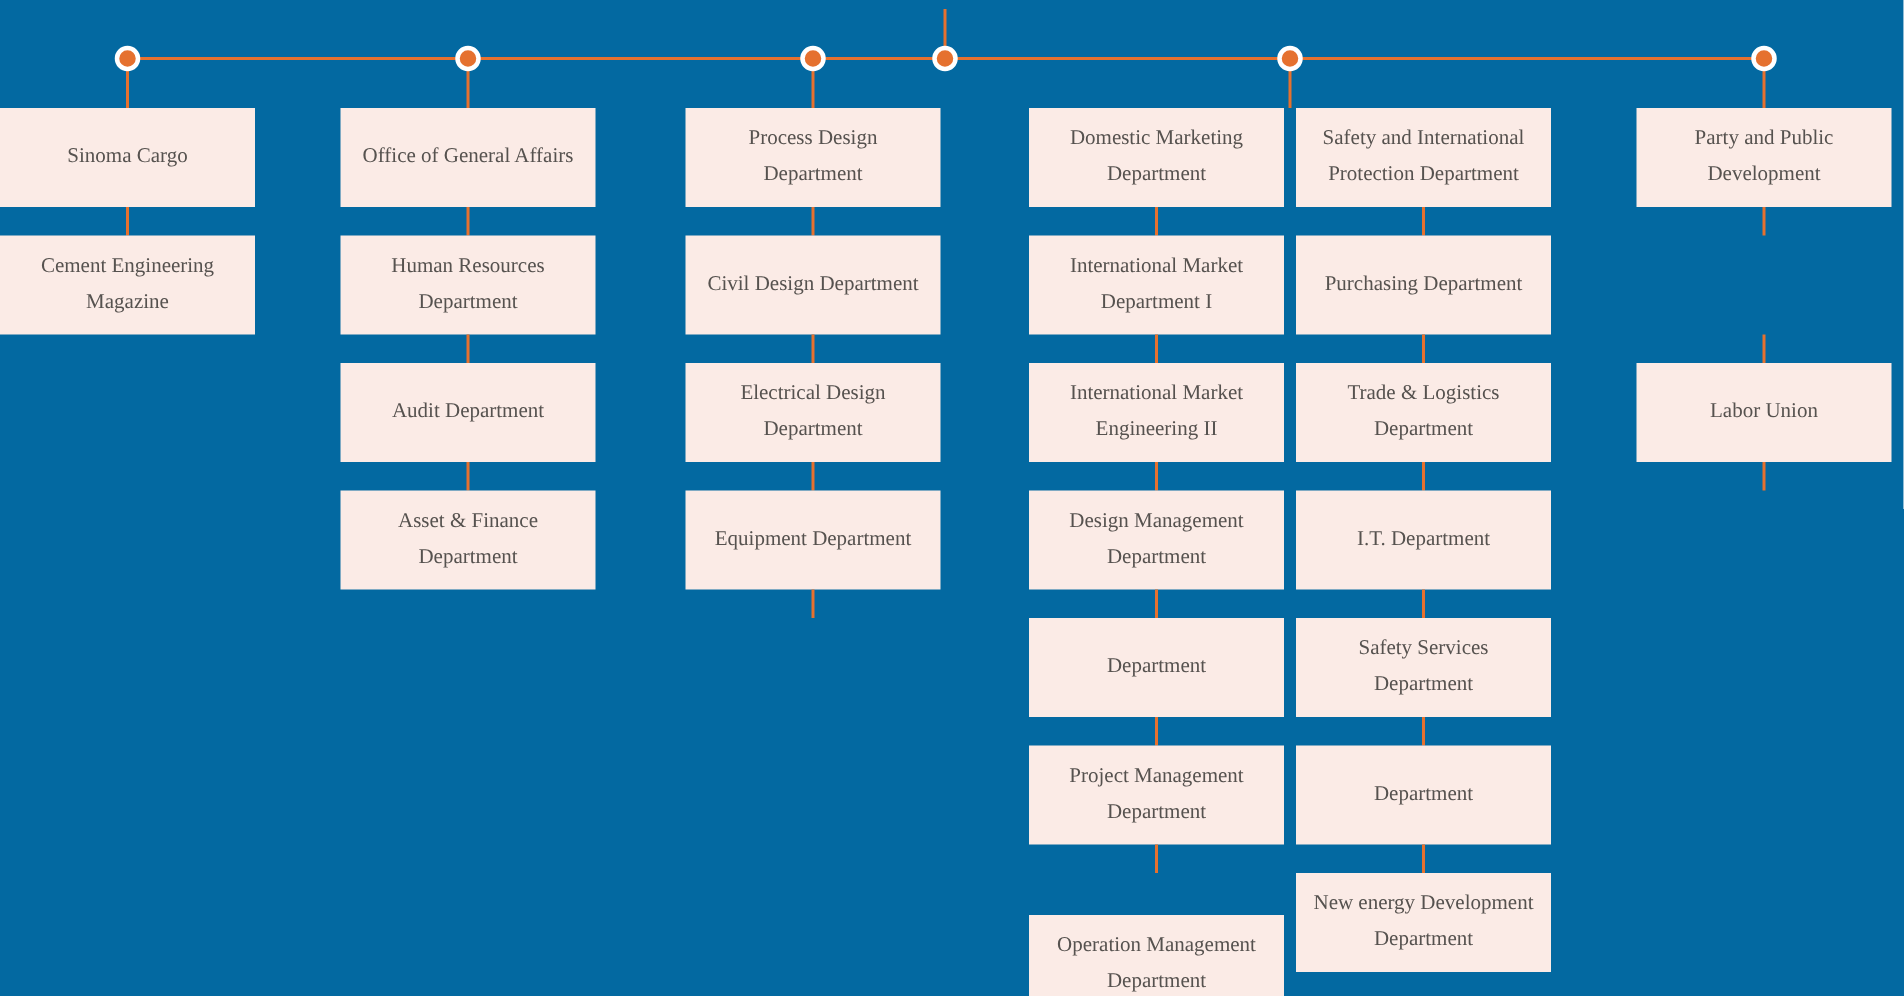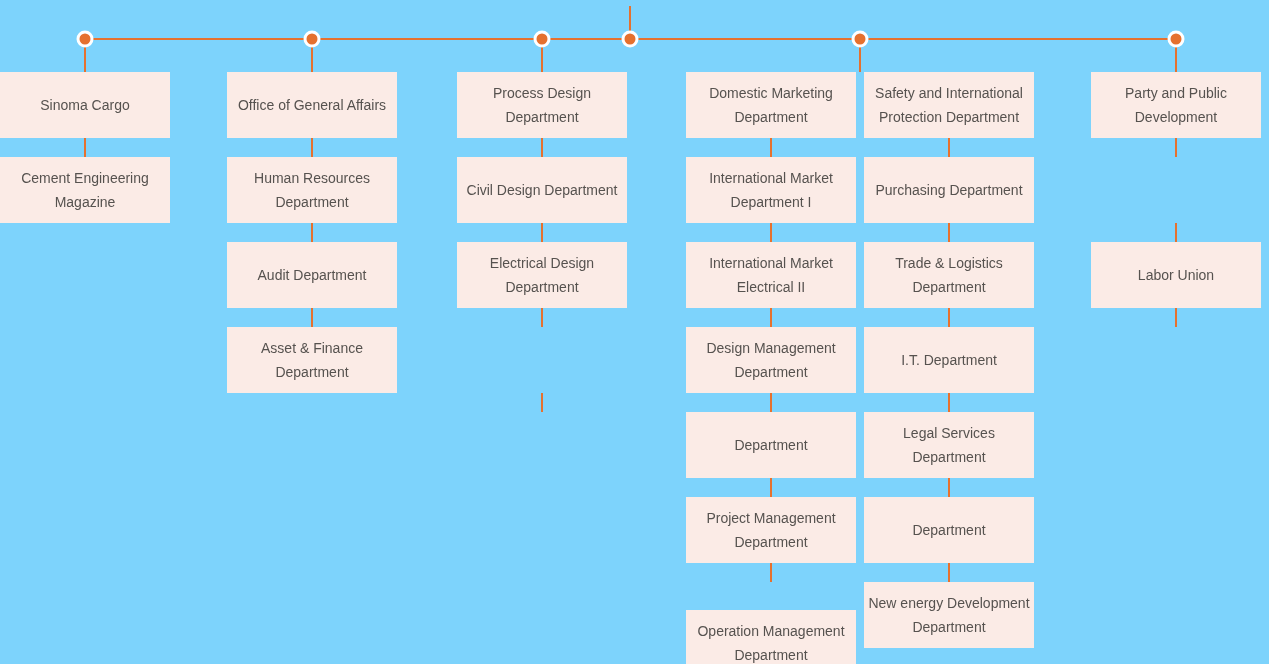--- a/index.html
+++ b/index.html
@@ -4,23 +4,23 @@
 <style>
   :root{
     --accent:#e5712f;
     --boxbg:#fbebe6;
     --textc:#56524f;
   }
   html,body{margin:0;padding:0;background:#ffffff;}
   .canvas{
     position:relative;
     width:1269px;height:664px;
-    background:#7dd3fc;
+    background:#0369a1;
     overflow:hidden;
-    font-family:Liberation Sans, sans-serif;
+    font-family:Liberation Serif, serif;
   }
   .hline{position:absolute;height:2px;background:var(--accent);}
   .vline{position:absolute;width:2px;background:var(--accent);margin-left:-1px;}
   .dot{
     position:absolute;width:11px;height:11px;
     background:var(--accent);
     border:3px solid #ffffff;
     border-radius:50%;
     box-sizing:content-box;
     transform:translate(-50%,-50%);
@@ -96,35 +96,39 @@
   <div class="box" style="left:457px;top:157px">
       <div class="ln">Civil Design Department</div>
       <div class="ln"></div>
     </div>
   <div class="vline" style="left:542px;top:223px;height:19px"></div>
   <div class="box" style="left:457px;top:242px">
       <div class="ln">Electrical Design</div>
       <div class="ln">Department</div>
     </div>
   <div class="vline" style="left:542px;top:308px;height:19px"></div>
+  <div class="box" style="left:457px;top:327px">
+      <div class="ln">Equipment Department</div>
+      <div class="ln"></div>
+    </div>
   <div class="vline" style="left:542px;top:393px;height:19px"></div>
 
   <div class="box" style="left:686px;top:72px">
       <div class="ln">Domestic Marketing</div>
       <div class="ln">Department</div>
     </div>
   <div class="vline" style="left:771px;top:138px;height:19px"></div>
   <div class="box" style="left:686px;top:157px">
       <div class="ln">International Market</div>
       <div class="ln">Department I</div>
     </div>
   <div class="vline" style="left:771px;top:223px;height:19px"></div>
   <div class="box" style="left:686px;top:242px">
       <div class="ln">International Market</div>
-      <div class="ln">Electrical II</div>
+      <div class="ln">Engineering II</div>
     </div>
   <div class="vline" style="left:771px;top:308px;height:19px"></div>
   <div class="box" style="left:686px;top:327px">
       <div class="ln">Design Management</div>
       <div class="ln">Department</div>
     </div>
   <div class="vline" style="left:771px;top:393px;height:19px"></div>
   <div class="box" style="left:686px;top:412px">
       <div class="ln">Department</div>
     </div>
@@ -153,21 +157,21 @@
       <div class="ln">Trade &amp; Logistics</div>
       <div class="ln">Department</div>
     </div>
   <div class="vline" style="left:949px;top:308px;height:19px"></div>
   <div class="box" style="left:864px;top:327px">
       <div class="ln">I.T. Department</div>
       <div class="ln"></div>
     </div>
   <div class="vline" style="left:949px;top:393px;height:19px"></div>
   <div class="box" style="left:864px;top:412px">
-      <div class="ln">Legal Services</div>
+      <div class="ln">Safety Services</div>
       <div class="ln">Department</div>
     </div>
   <div class="vline" style="left:949px;top:478px;height:19px"></div>
   <div class="box" style="left:864px;top:497px">
       <div class="ln">Department</div>
     </div>
   <div class="vline" style="left:949px;top:563px;height:19px"></div>
   <div class="box" style="left:864px;top:582px">
       <div class="ln">New energy Development</div>
       <div class="ln">Department</div>

